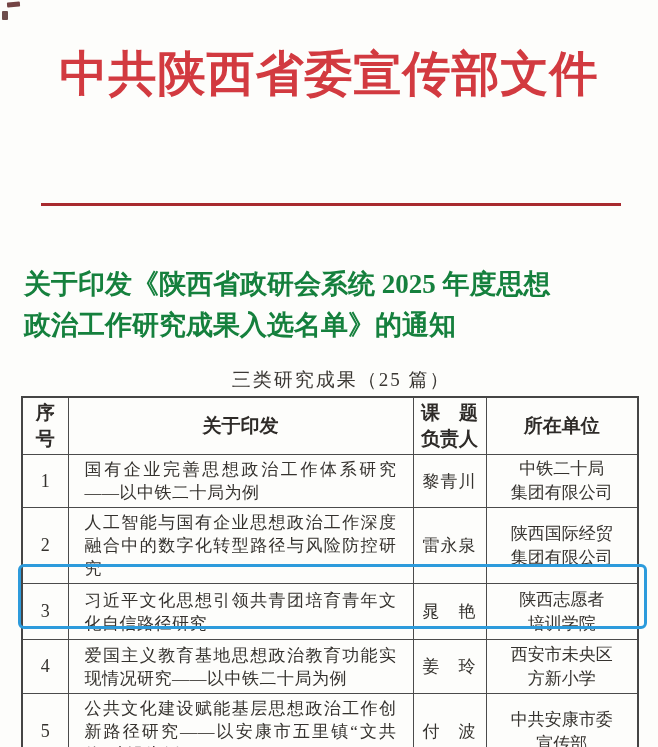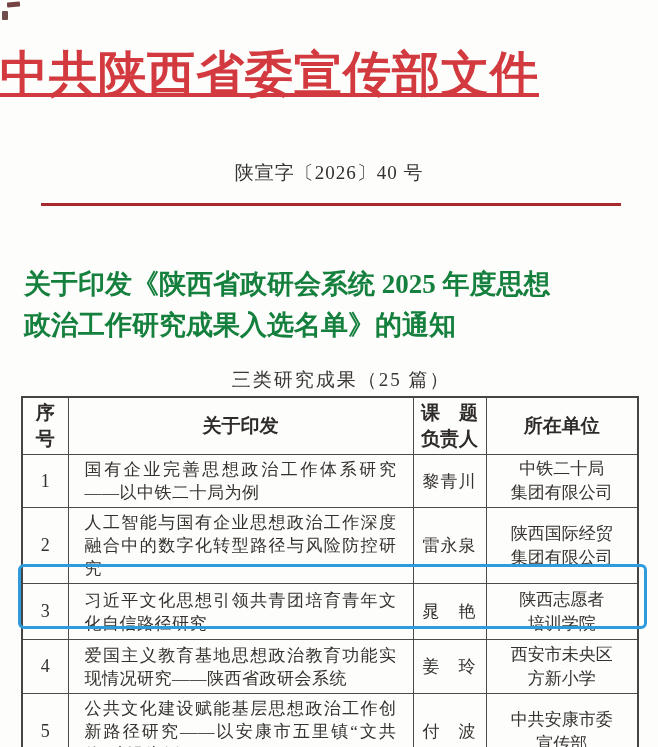--- a/index.html
+++ b/index.html
@@ -12,24 +12,24 @@
     color:#2b2b2b;
   }
   
   .mark1 { position:absolute; left:7px; top:2px; width:13px; height:5px;
            background:#5c2323; opacity:.85; border-radius:1px; transform:rotate(-4deg); }
   .mark2 { position:absolute; left:2px; top:11px; width:6px; height:9px;
            background:#4a2020; opacity:.8; border-radius:1px; }
 
   .letterhead {
     position:absolute; top:42px; left:0; right:0;
+    text-align:center;
     font-size:48px; font-weight:700;
     letter-spacing:1px;
     color:#d23a40;
-    text-decoration:underline;
   }
   .doc-number {
     position:absolute; top:160px; left:0; right:0;
     text-align:center;
     font-size:19px; letter-spacing:1px;
     color:#33302e;
   }
   .red-rule {
     position:absolute; top:203px; left:41px; width:580px; height:3px;
     background:#a82a2e;
@@ -99,21 +99,20 @@
 </head>
 <body>
 
 <div class="page">
 
   <div class="mark1"></div>
   <div class="mark2"></div>
 
   <div class="letterhead">中共陕西省委宣传部文件</div>
 
-  <div class="doc-number">陕宣字〔2026〕40 号</div>
 
   <div class="red-rule"></div>
 
   <div class="doc-title">关于印发《陕西省政研会系统 2025 年度思想
 政治工作研究成果入选名单》的通知</div>
 
   <div class="table-caption">三类研究成果（25 篇）</div>
 
   <div class="table-wrap">
     <table class="doc-table">
@@ -150,21 +149,21 @@
         </tr>
         <tr>
           <td class="idx">3</td>
           <td class="topic">习近平文化思想引领共青团培育青年文化自信路径研究</td>
           <td class="leader">晁　艳</td>
           <td class="org">陕西志愿者
 培训学院</td>
         </tr>
         <tr>
           <td class="idx">4</td>
-          <td class="topic">爱国主义教育基地思想政治教育功能实现情况研究——陕西省政研会系统</td>
+          <td class="topic">爱国主义教育基地思想政治教育功能实现情况研究——以中铁二十局为例</td>
           <td class="leader">姜　玲</td>
           <td class="org">西安市未央区
 方新小学</td>
         </tr>
         <tr>
           <td class="idx">5</td>
           <td class="topic">公共文化建设赋能基层思想政治工作创新路径研究——以安康市五里镇“文共体”建设为例</td>
           <td class="leader">付　波</td>
           <td class="org">中共安康市委
 宣传部</td>

